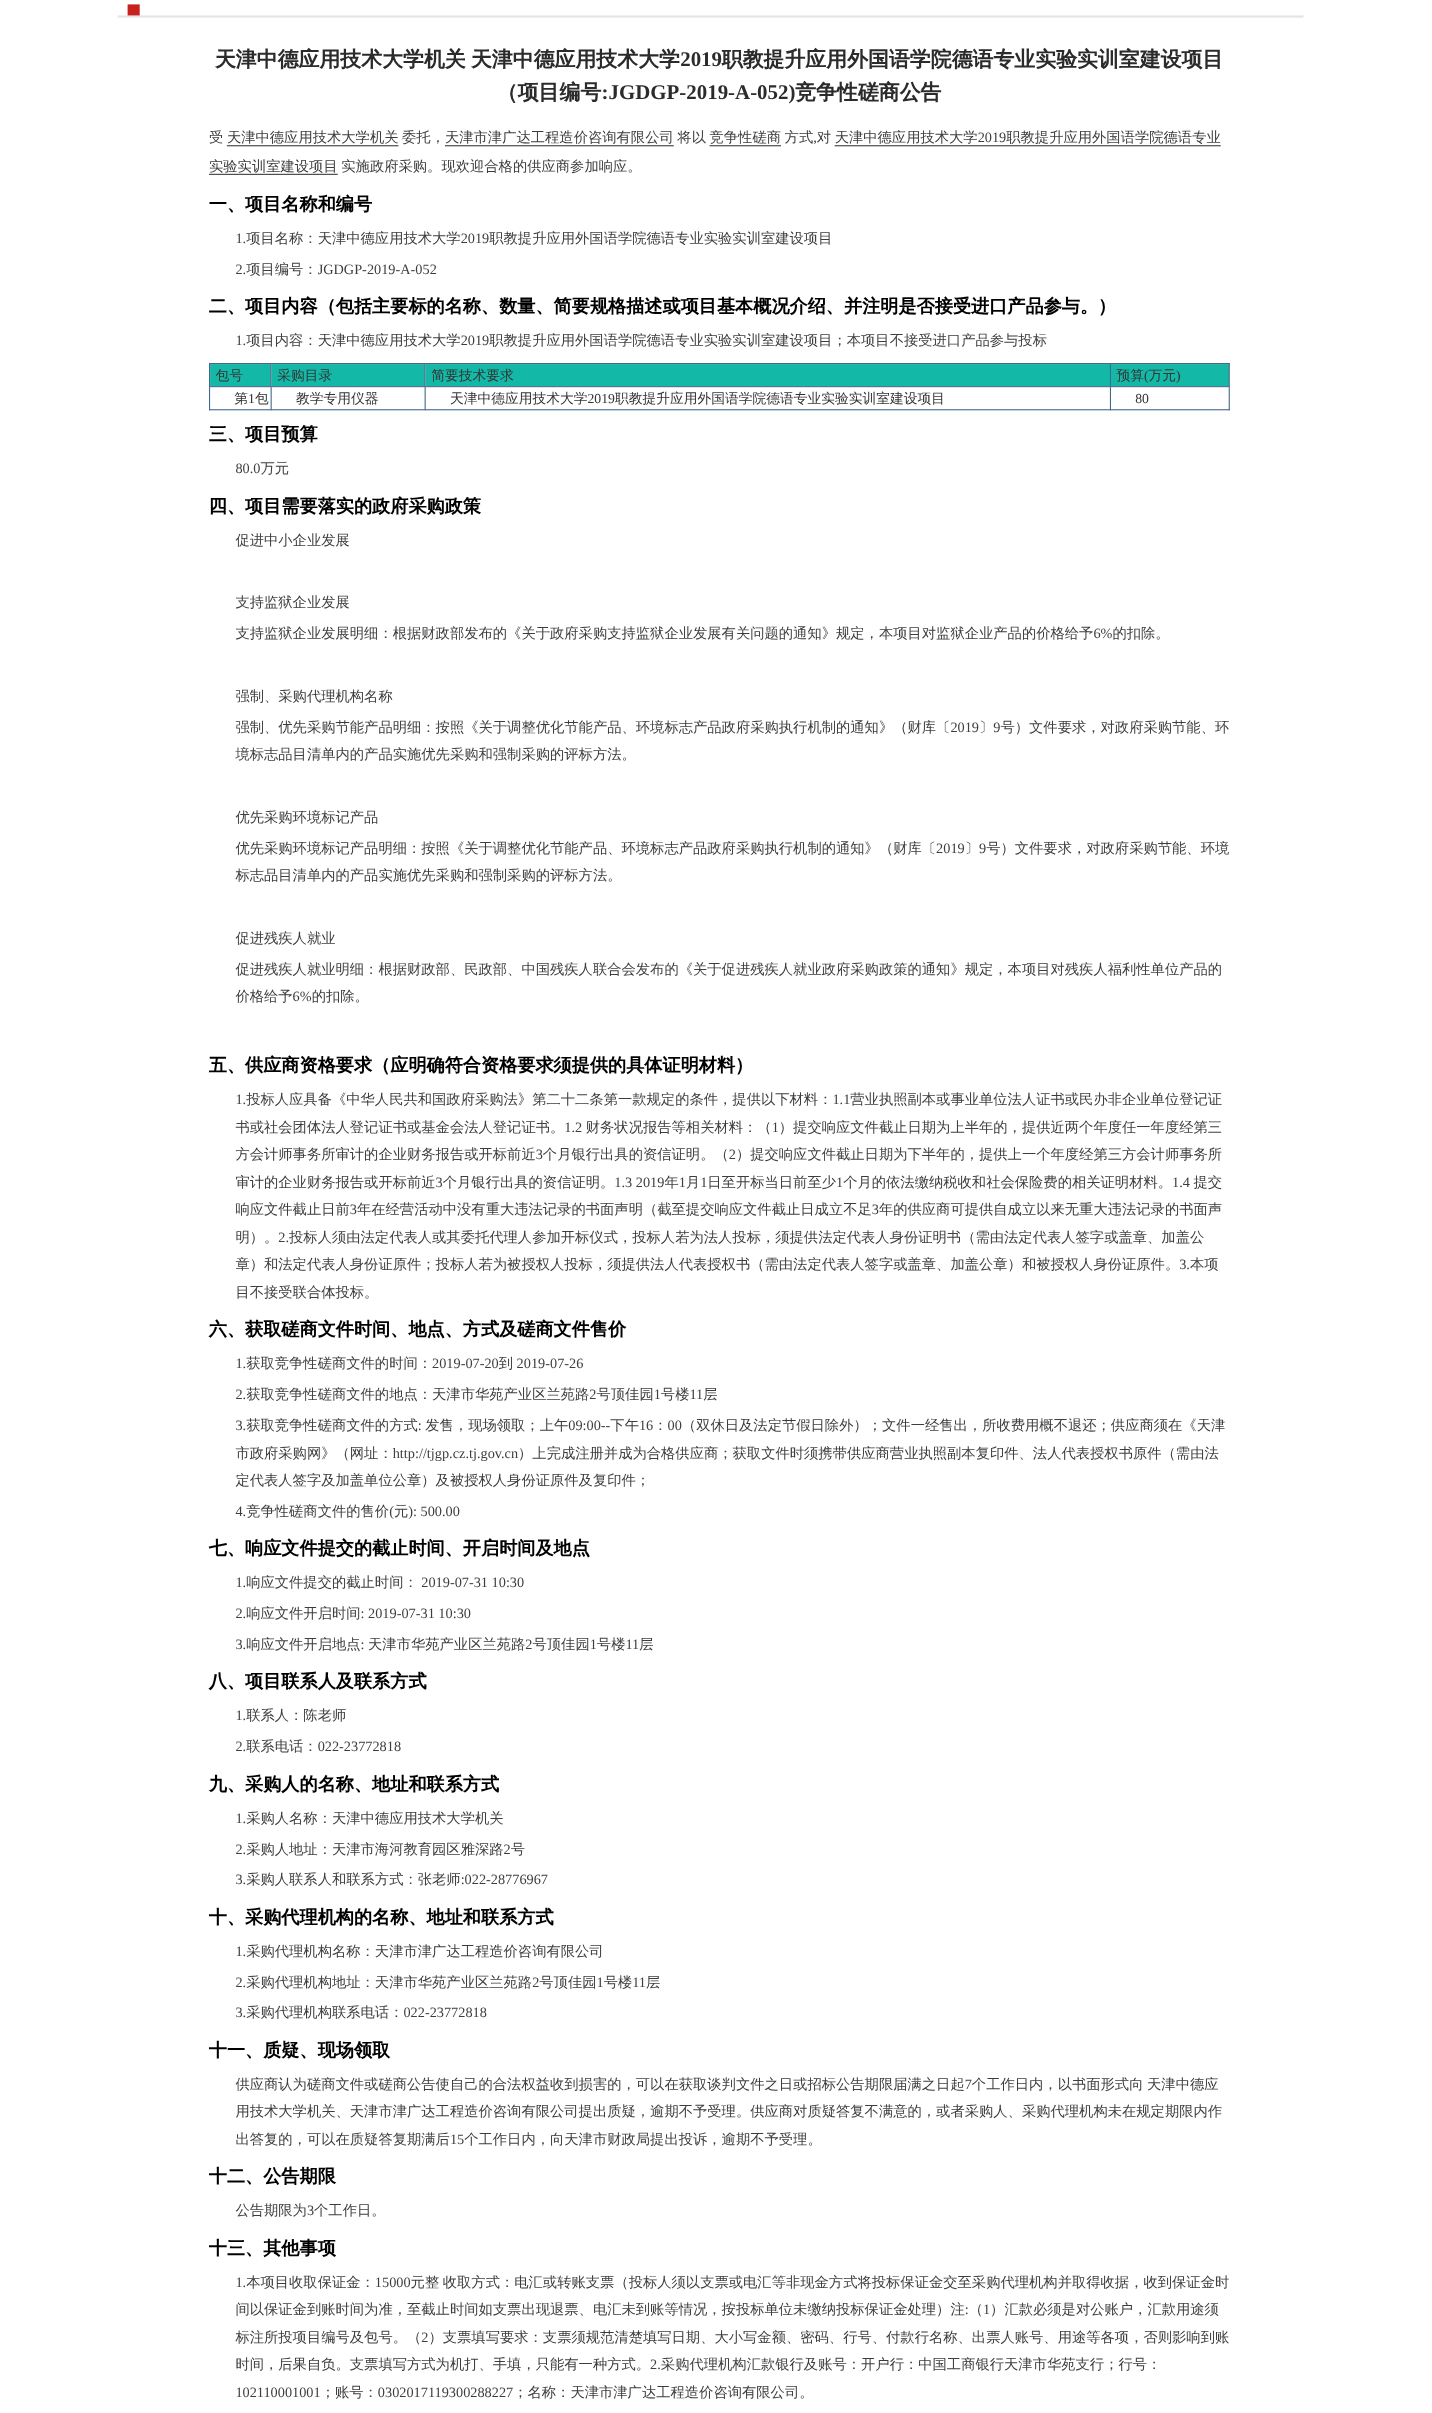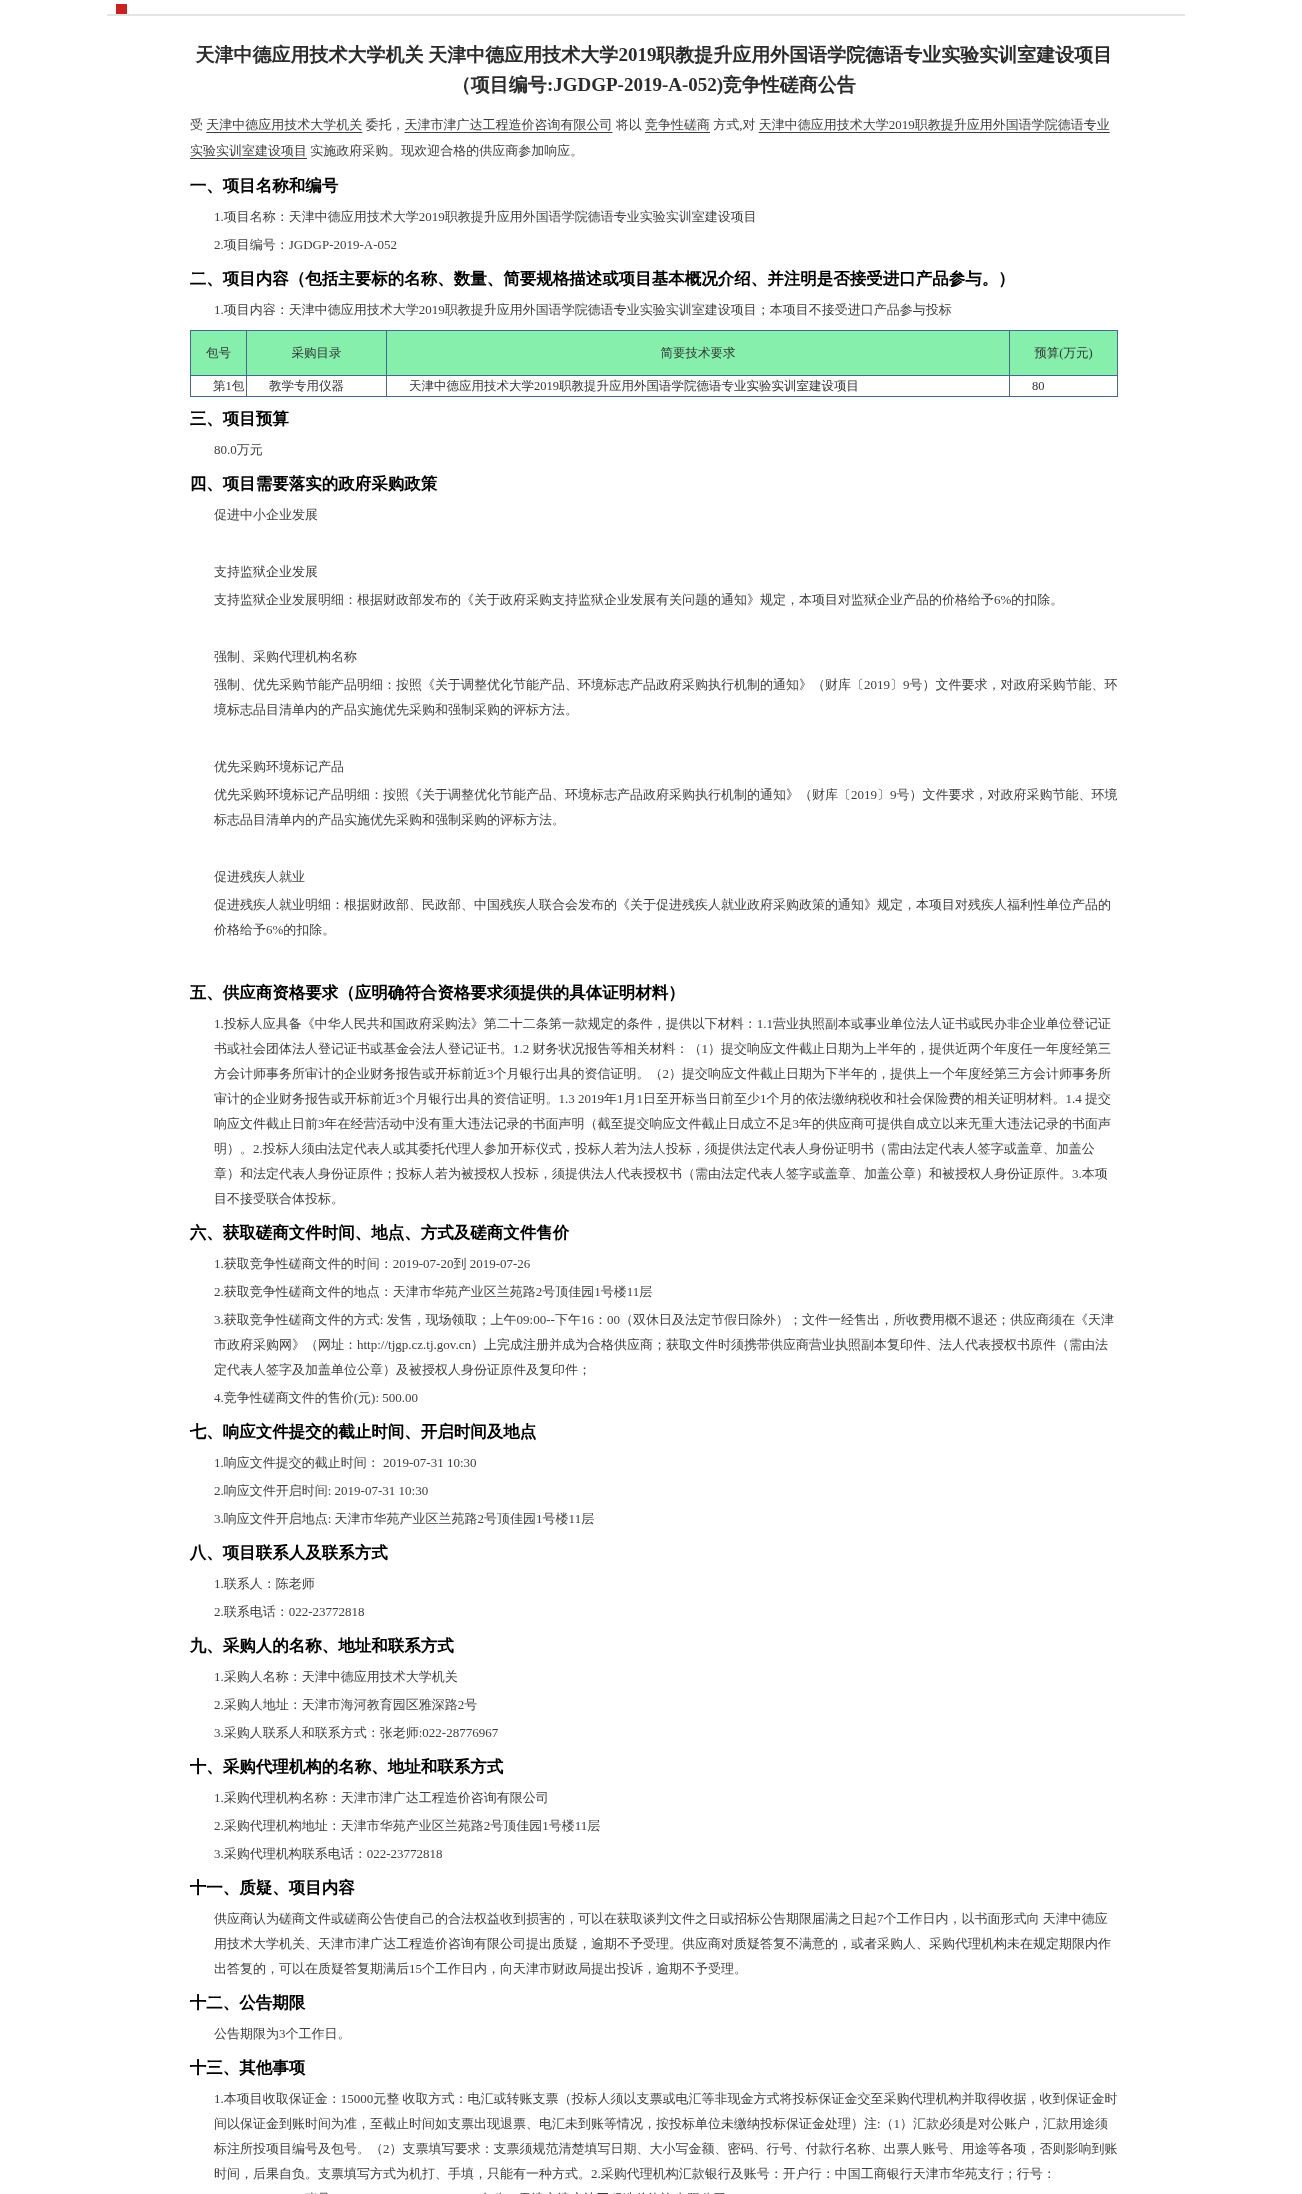--- a/index.html
+++ b/index.html
@@ -10,21 +10,21 @@
   .top-line { position:absolute; left:107px; top:14px; width:1078px; height:2px; background:#e4e4e4; }
   .red-marker { position:absolute; left:116px; top:4px; width:11px; height:11px; background:#c9211e; }
   .content { position:absolute; left:190px; top:28px; width:928px; }
   .title { font-size:19px; font-weight:700; color:#2b2b2b; text-align:center; line-height:30px; margin:12px 0 12px 0; }
   .intro { font-size:13px; line-height:26px; margin:0 0 4px 0; }
   .u { text-decoration:underline; text-underline-offset:3px; }
   h2.sec { font-size:16.5px; line-height:26px; color:#000000; margin:9px 0 5px 0; font-weight:700; }
   p.ind { font-size:13px; line-height:25px; margin:3px 0; padding-left:24px; }
   .gap { height:26px; }
   table.pkg { width:100%; border-collapse:collapse; margin:8px 0 4px 0; font-size:12.5px; color:#333333; table-layout:fixed; }
-  table.pkg th { background:#86efac; border:1px solid #44688e; font-weight:400; text-align:center; padding:13px 5px; height:18px; white-space:nowrap; overflow:hidden; }
+  table.pkg th { background:#14b8a6; border:1px solid #44688e; font-weight:400; text-align:left; padding:1px 5px; height:18px; white-space:nowrap; overflow:hidden; }
   table.pkg td { border:1px solid #44688e; padding:1px 22px; background:#ffffff; height:18px; white-space:nowrap; overflow:hidden; }
 </style>
 </head>
 <body>
 
 <div class="page">
   <div class="red-marker"></div>
   <div class="top-line"></div>
 
   <div class="content">
@@ -125,21 +125,21 @@
     </div>
 
     <div>
       <h2 class="sec">十、采购代理机构的名称、地址和联系方式</h2>
       <p class="ind">1.采购代理机构名称：天津市津广达工程造价咨询有限公司</p>
       <p class="ind">2.采购代理机构地址：天津市华苑产业区兰苑路2号顶佳园1号楼11层</p>
       <p class="ind">3.采购代理机构联系电话：022-23772818</p>
     </div>
 
     <div>
-      <h2 class="sec">十一、质疑、项目内容</h2>
+      <h2 class="sec">十一、质疑、现场领取</h2>
       <p class="ind">供应商认为磋商文件或磋商公告使自己的合法权益收到损害的，可以在获取谈判文件之日或招标公告期限届满之日起7个工作日内，以书面形式向 天津中德应用技术大学机关、天津市津广达工程造价咨询有限公司提出质疑，逾期不予受理。供应商对质疑答复不满意的，或者采购人、采购代理机构未在规定期限内作出答复的，可以在质疑答复期满后15个工作日内，向天津市财政局提出投诉，逾期不予受理。</p>
     </div>
 
     <div>
       <h2 class="sec">十二、公告期限</h2>
       <p class="ind">公告期限为3个工作日。</p>
     </div>
 
     <div>
       <h2 class="sec">十三、其他事项</h2>

